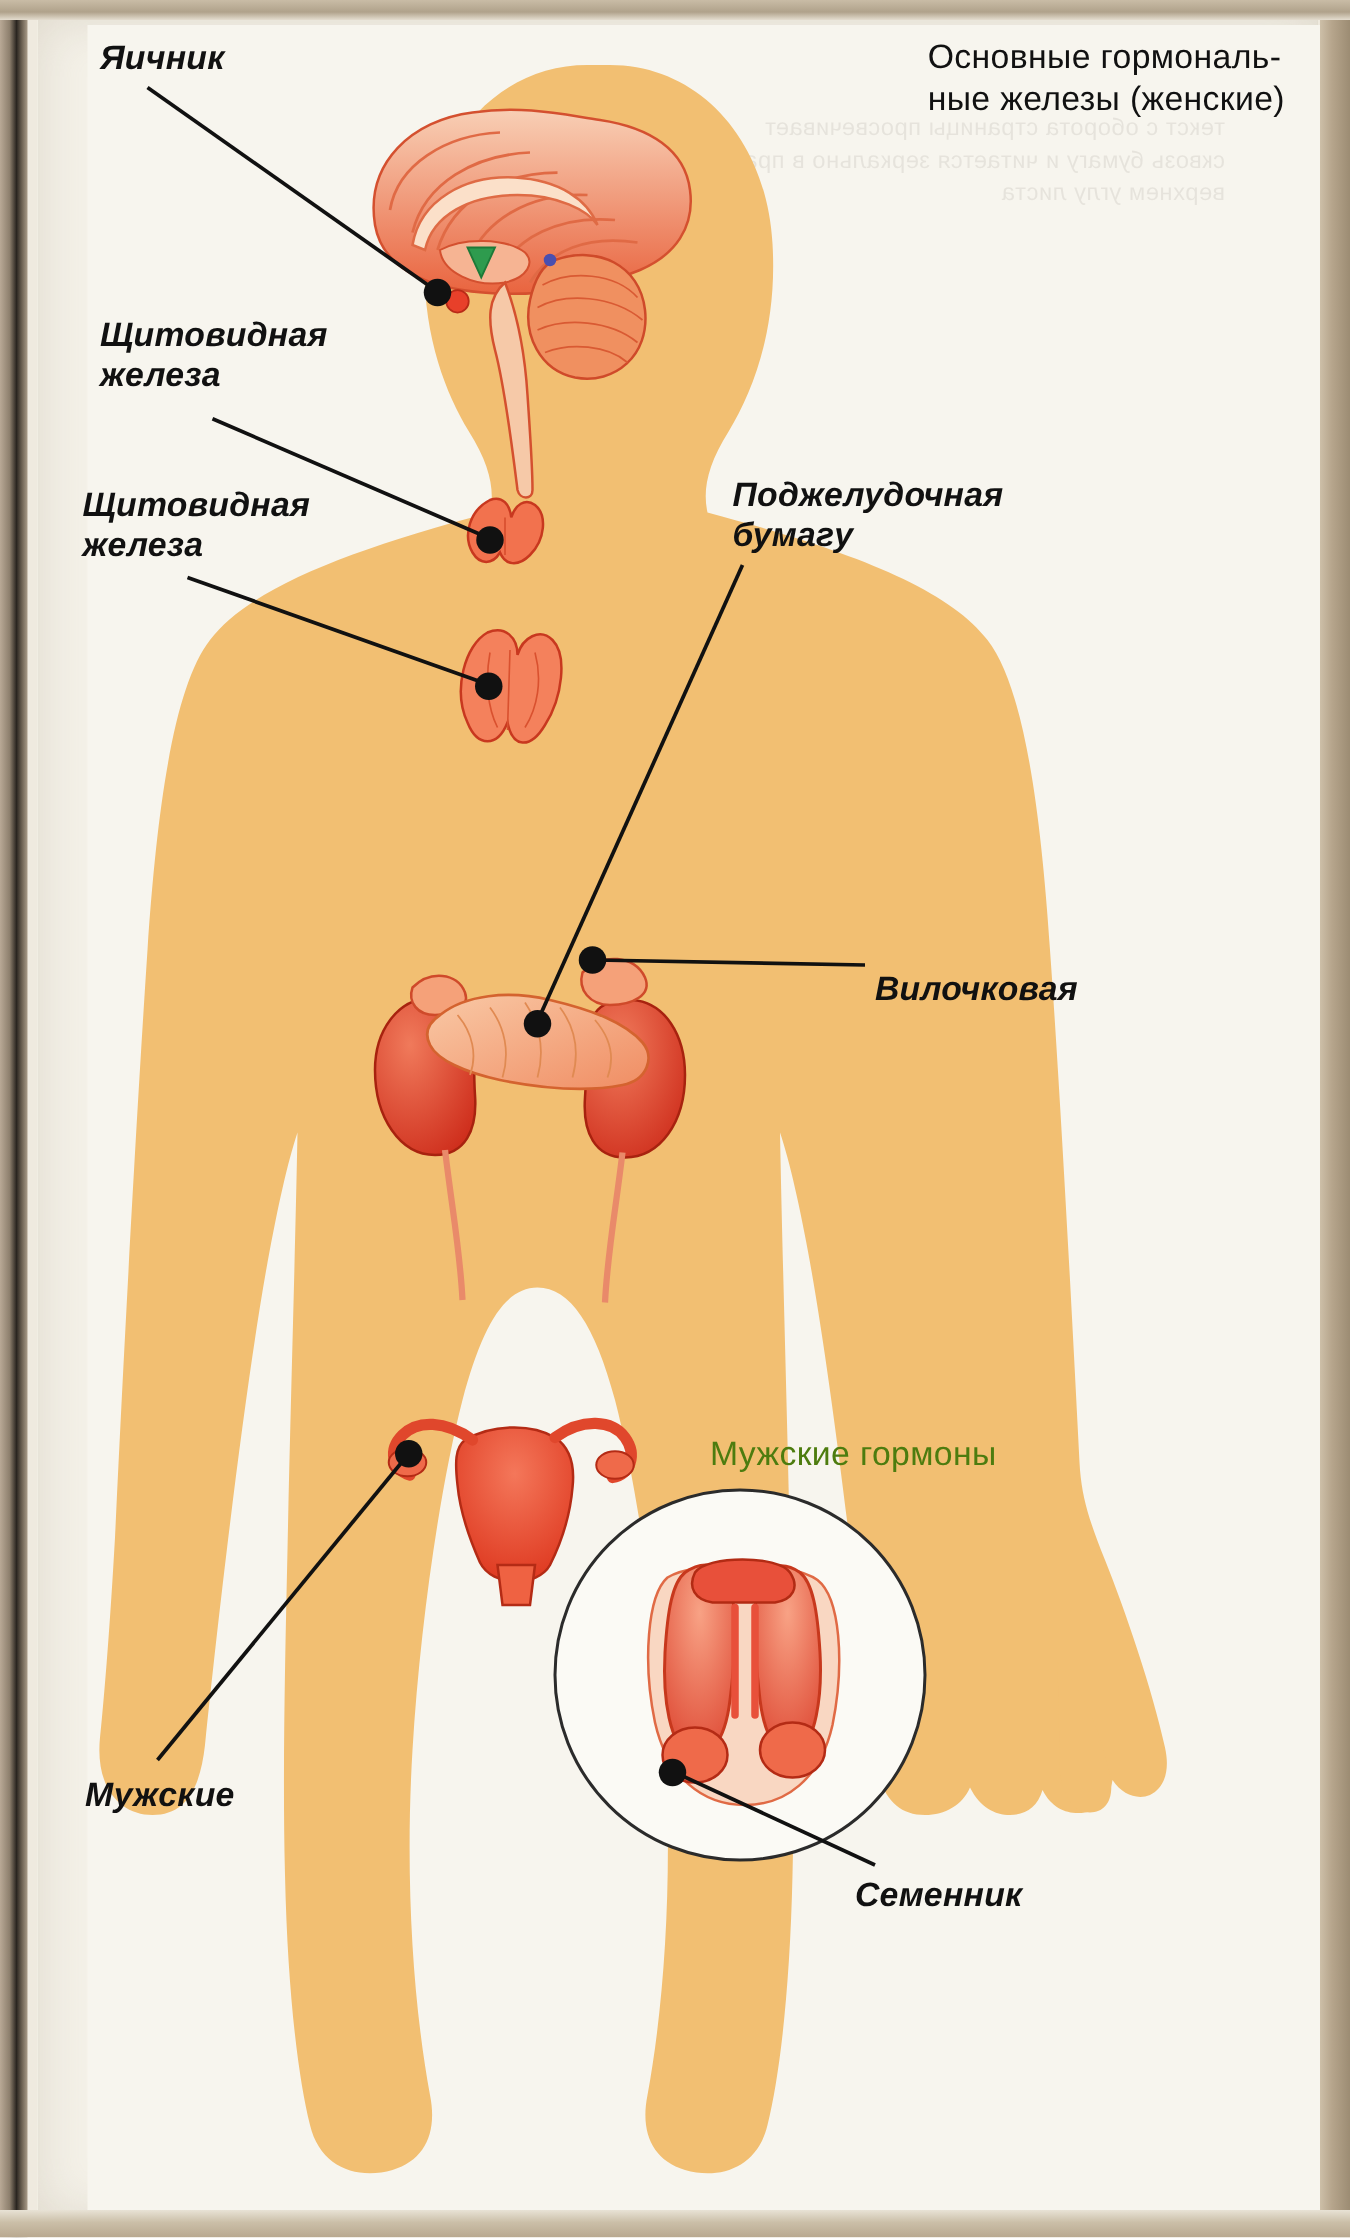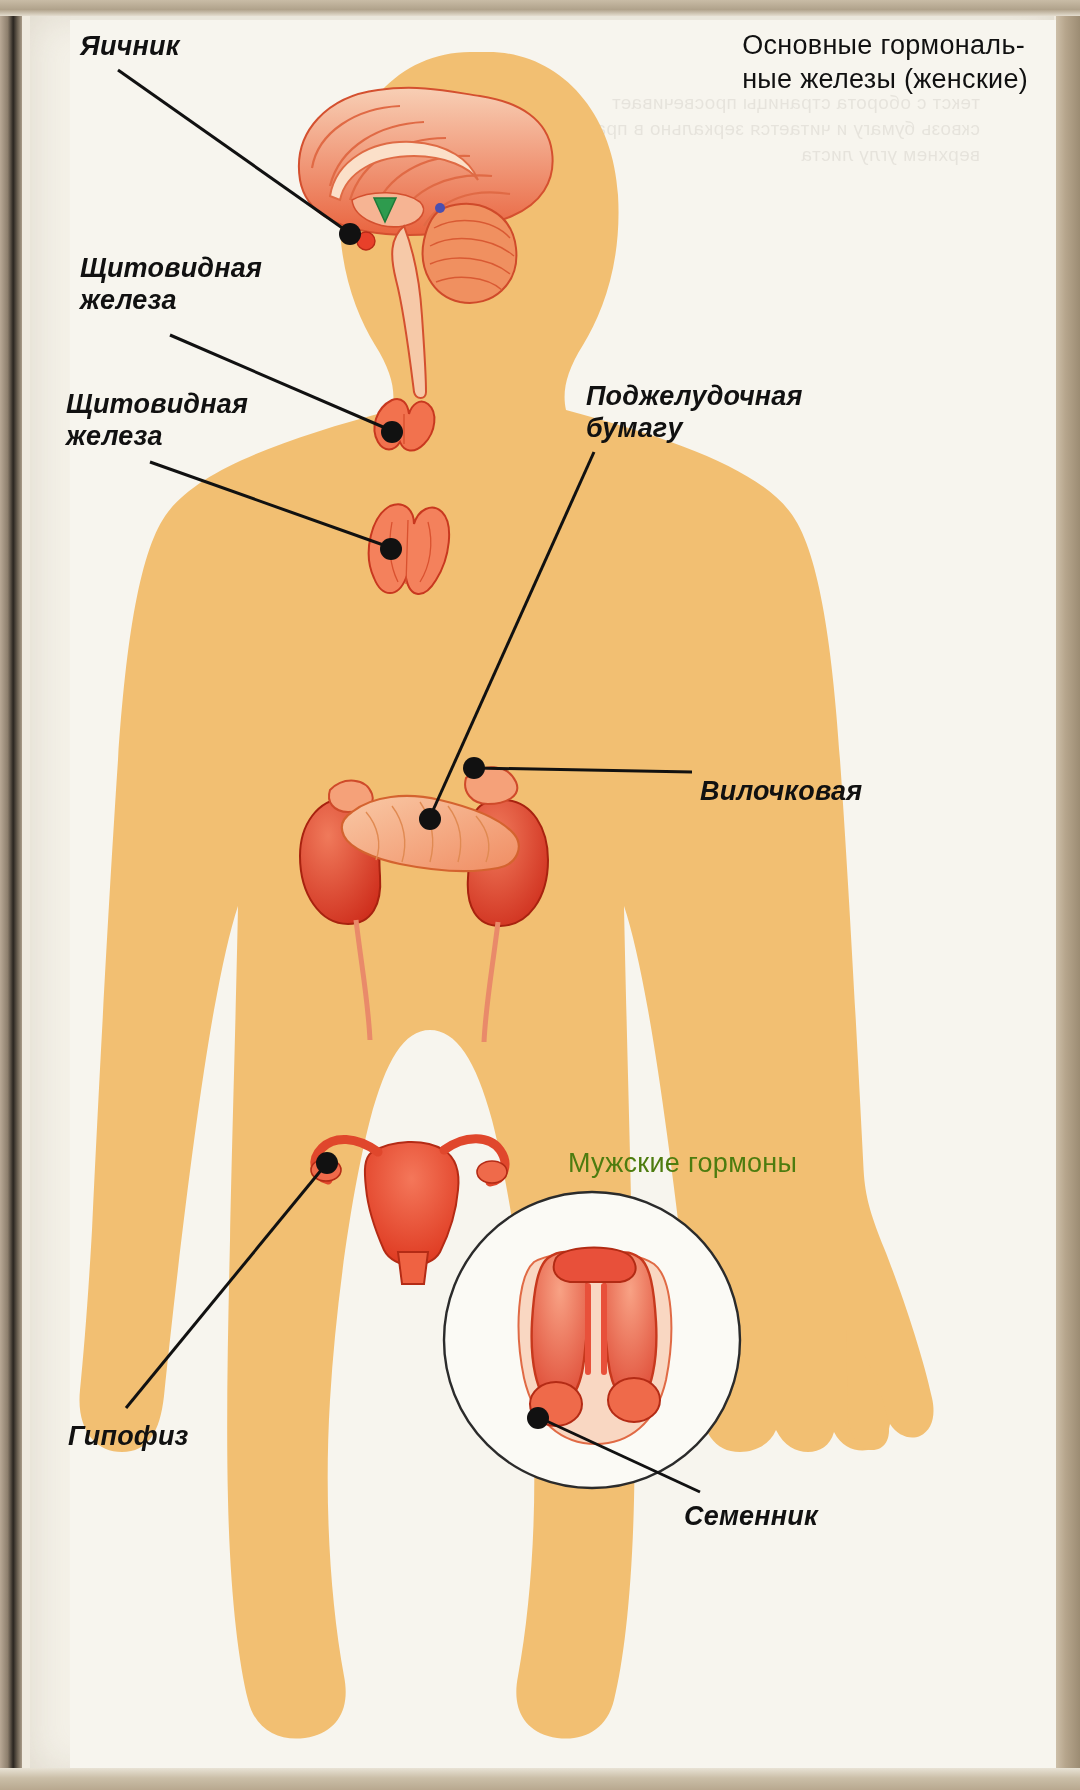--- a/index.html
+++ b/index.html
@@ -322,21 +322,21 @@
 ные железы (женские)</div>
 
   <div class="label l-pituitary">Яичник</div>
   <div class="label l-thyroid">Щитовидная
 железа</div>
   <div class="label l-thymus">Щитовидная
 железа</div>
   <div class="label l-pancreas">Поджелудочная
 бумагу</div>
   <div class="label l-adrenal">Вилочковая</div>
-  <div class="label l-ovary">Гипофиз</div>
+  <div class="label l-ovary">Мужские</div>
   <div class="label l-testis">Семенник</div>
 
   <div class="male-title">Мужские гормоны</div>
 
   <div class="scan-edge-left"></div>
   <div class="scan-edge-right"></div>
   <div class="scan-edge-top"></div>
   <div class="scan-edge-bottom"></div>
 </div>
 

